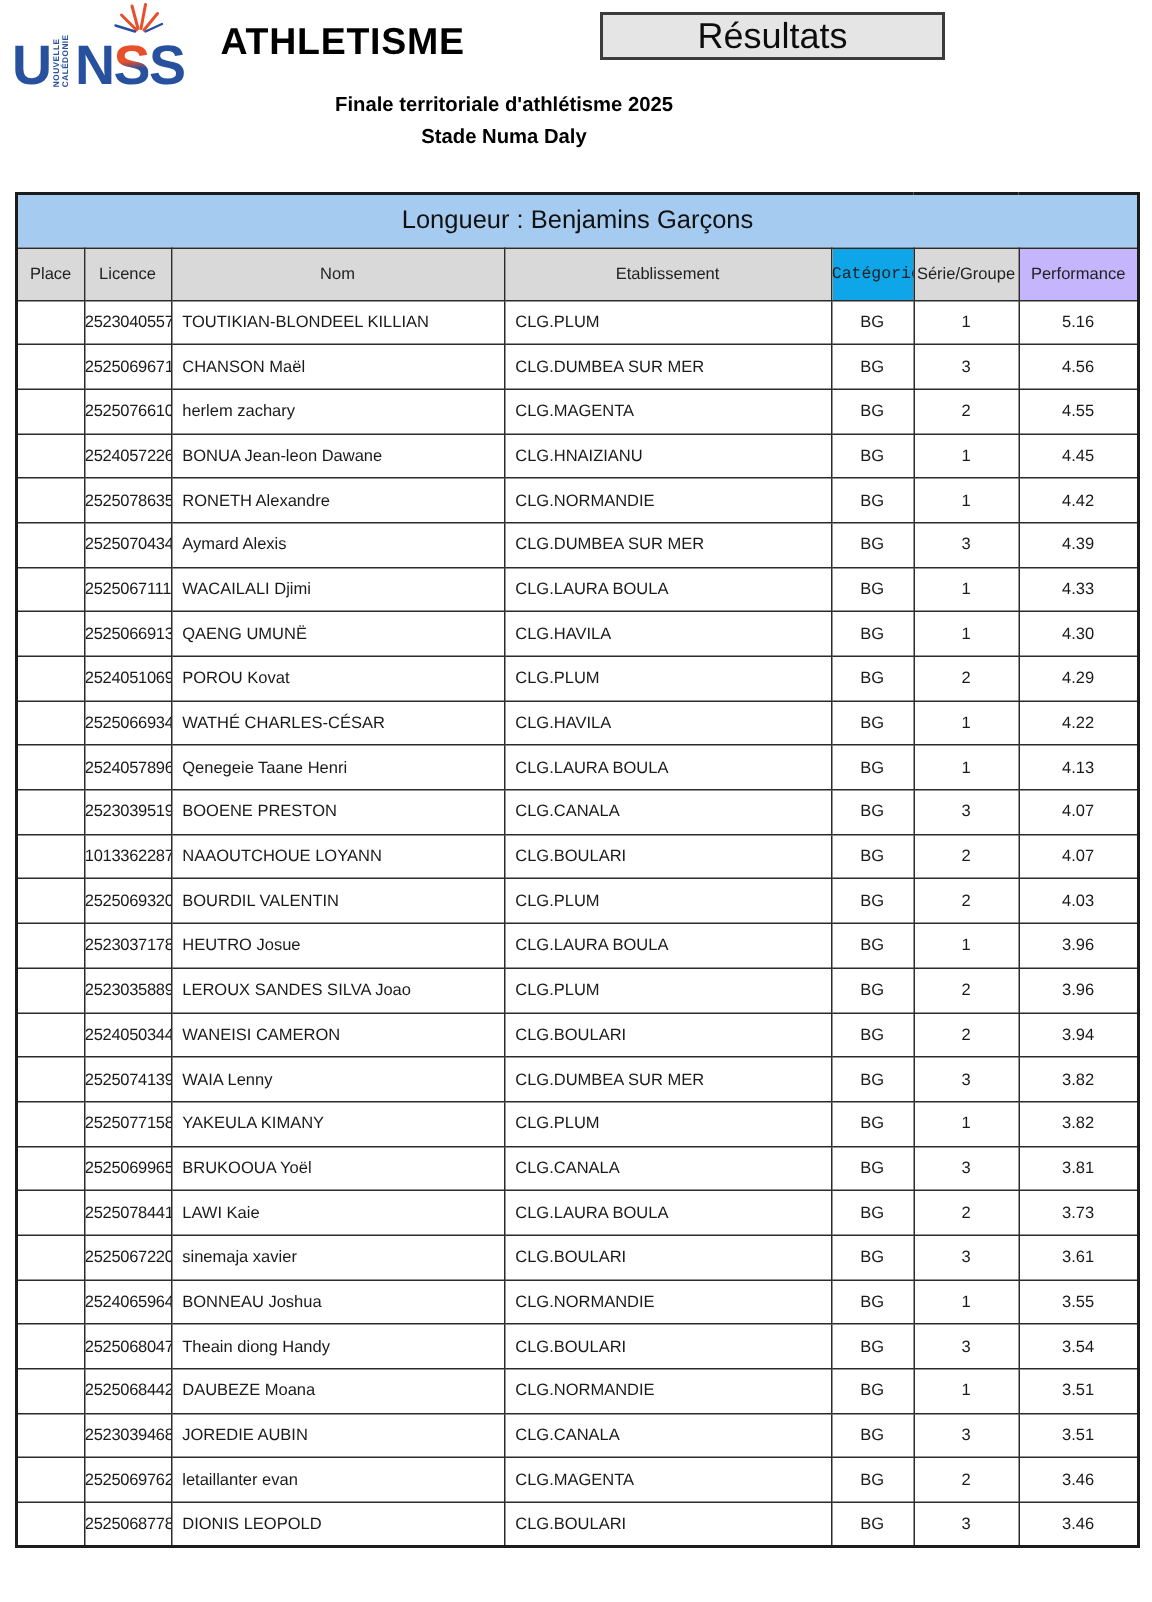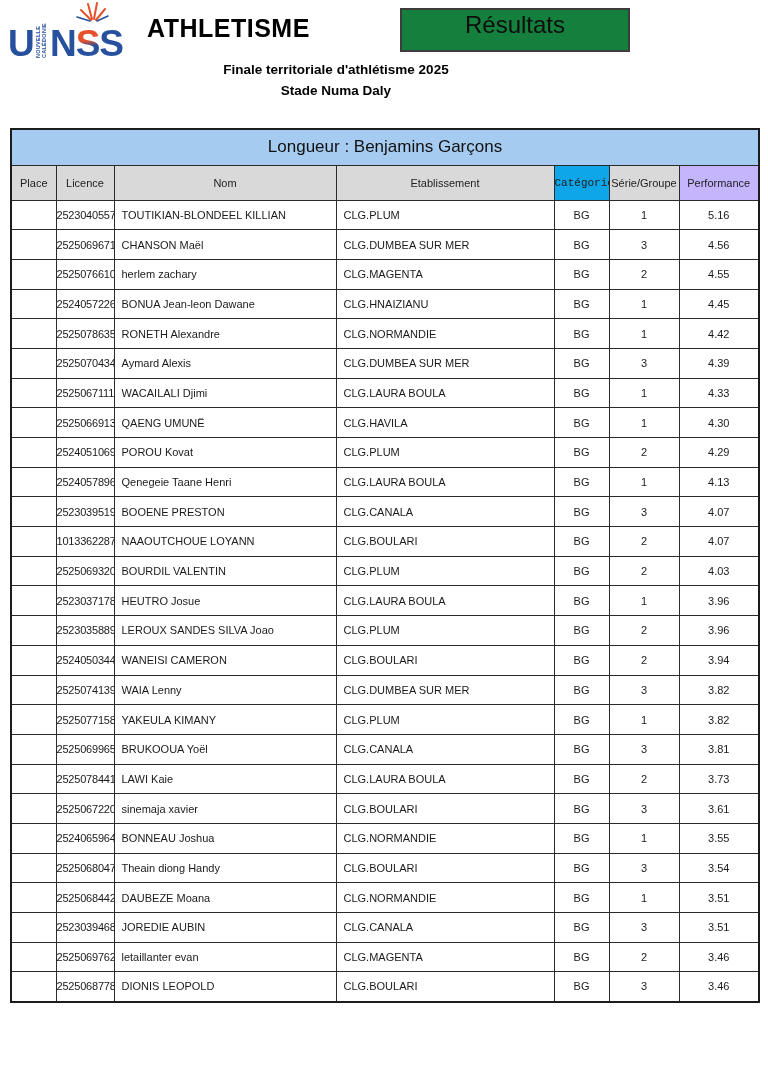--- a/index.html
+++ b/index.html
@@ -61,22 +61,22 @@
     position: absolute;
     left: 147px; top: 14px;
     font-size: 25px;
     font-weight: 700;
     color: #000;
     letter-spacing: 0.5px;
   }
   .results-box {
     position: absolute;
     left: 400px; top: 8px;
-    width: 230px; height: 44px;
-    background: #15803d;
+    width: 230px; height: 32px;
+    background: #e5e5e5;
     border: 2px solid #3c3c3c;
     text-align: center;
     font-size: 24px;
     line-height: 29px;
     color: #0d0d0d;
   }
   .subtitle1, .subtitle2 {
     position: absolute;
     left: 0; width: 672px;
     text-align: center;
@@ -255,20 +255,29 @@
         <td class="c0"></td>
         <td class="c1">2524051069</td>
         <td class="c2">POROU Kovat</td>
         <td class="c3">CLG.PLUM</td>
         <td class="c4">BG</td>
         <td class="c5">2</td>
         <td class="c6">4.29</td>
       </tr>
       <tr>
         <td class="c0"></td>
+        <td class="c1">2525066934</td>
+        <td class="c2">WATHÉ CHARLES-CÉSAR</td>
+        <td class="c3">CLG.HAVILA</td>
+        <td class="c4">BG</td>
+        <td class="c5">1</td>
+        <td class="c6">4.22</td>
+      </tr>
+      <tr>
+        <td class="c0"></td>
         <td class="c1">2524057896</td>
         <td class="c2">Qenegeie Taane Henri</td>
         <td class="c3">CLG.LAURA BOULA</td>
         <td class="c4">BG</td>
         <td class="c5">1</td>
         <td class="c6">4.13</td>
       </tr>
       <tr>
         <td class="c0"></td>
         <td class="c1">2523039519</td>

